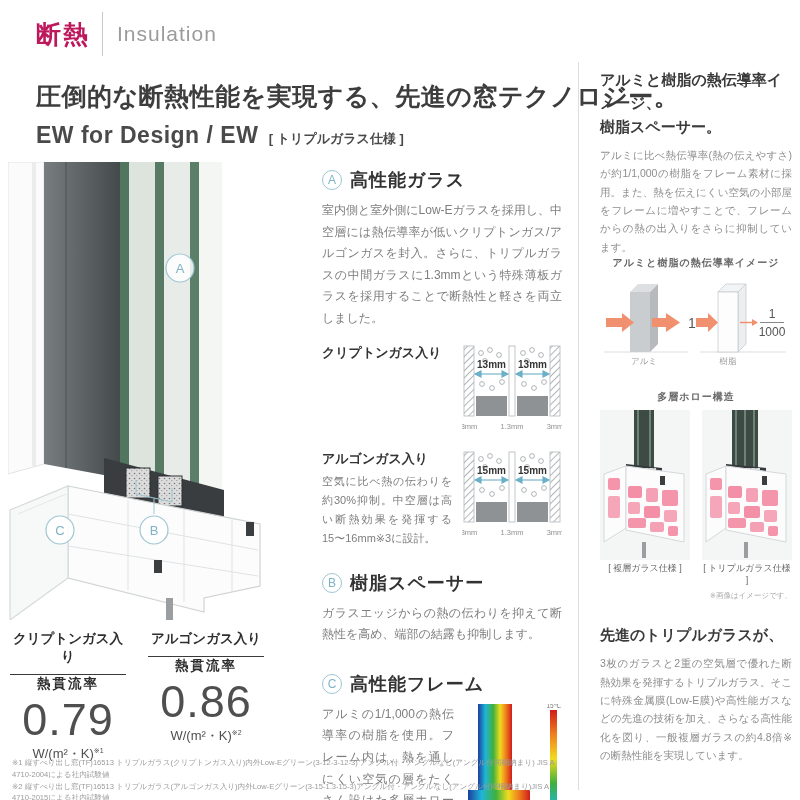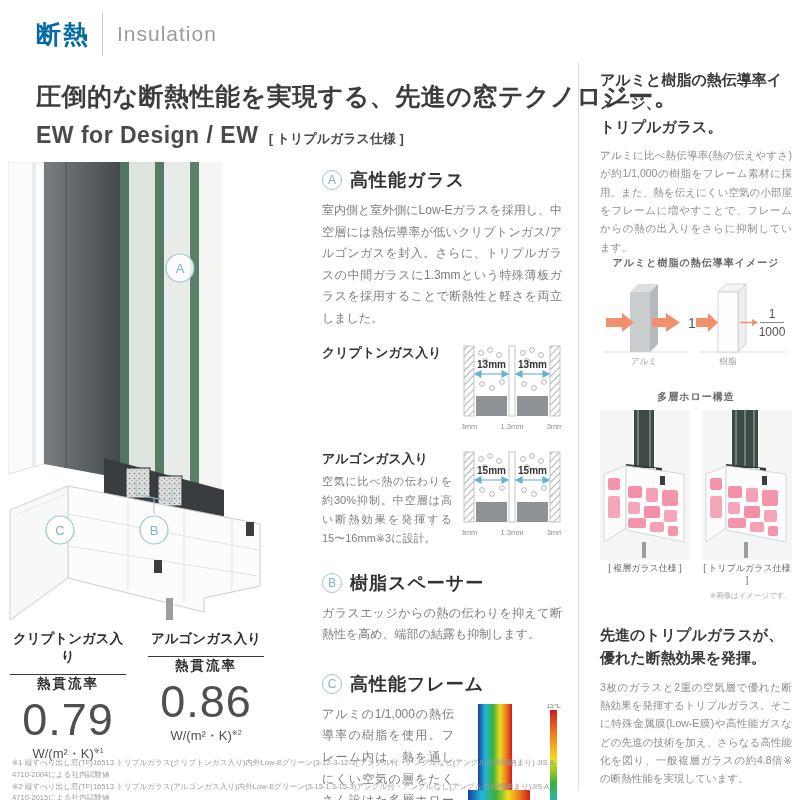--- a/index.html
+++ b/index.html
@@ -2,21 +2,21 @@
 <html><head>
 <meta charset="utf-8">
 <style>
   * { margin:0; padding:0; box-sizing:border-box; }
   html,body { background:#fff; }
   body { font-family:"Liberation Sans","DejaVu Sans",sans-serif; color:#444; }
   .page { position:relative; width:800px; height:800px; background:#fff; overflow:hidden; }
 
   
   .hdr { position:absolute; left:36px; top:12px; display:flex; align-items:center; }
-  .hdr-jp { font-size:25px; font-weight:bold; color:#0369a1; letter-spacing:2px; }
+  .hdr-jp { font-size:25px; font-weight:bold; color:#be185d; letter-spacing:2px; }
   .hdr-sep { width:1px; height:44px; background:#c9c9c9; margin:0 14px 0 12px; }
   .hdr-en { font-size:21px; color:#9b9b9b; font-weight:400; letter-spacing:1px; }
 
   .main-title { position:absolute; left:36px; top:80px; font-size:25px; font-weight:bold; color:#3d3d3d; letter-spacing:0.5px; }
   .subtitle { position:absolute; left:36px; top:122px; color:#4a4a4a; }
   .subtitle .prod { font-size:23px; font-weight:bold; letter-spacing:0.5px;margin-top:24px; }
   .subtitle .spec { font-size:13px; font-weight:bold; margin-left:6px; }
 
   .divider-v { position:absolute; left:578px; top:62px; width:1px; height:728px; background:#ddd; }
 
@@ -290,21 +290,21 @@
           </svg>
           
         </div>
       </div>
     </div>
   </div>
 
   <div class="col-right">
     <div class="r-h">
       <div>アルミと樹脂の熱伝導率イメージ、</div>
-      <div>トリプルガラス。</div>
+      <div>樹脂スペーサー。</div>
     </div>
     <div class="r-p">アルミに比べ熱伝導率(熱の伝えやすさ)が約1/1,000の樹脂をフレーム素材に採用。また、熱を伝えにくい空気の小部屋をフレームに増やすことで、フレームからの熱の出入りをさらに抑制しています。</div>
 
     <div class="cond">
       <div class="fig-title">アルミと樹脂の熱伝導率イメージ</div>
       <svg width="190" height="100" viewBox="0 0 190 100">
         <line x1="4" y1="82" x2="88" y2="82" stroke="#ddd" stroke-width="1"></line>
         <line x1="100" y1="82" x2="186" y2="82" stroke="#ddd" stroke-width="1"></line>
 
         <polygon points="30,22 38,14 58,14 50,22" fill="#dddfe1"></polygon>
@@ -393,21 +393,20 @@
       <div class="hollow-labels">
         <span>[ 複層ガラス仕様 ]</span>
         <span>[ トリプルガラス仕様 ]</span>
       </div>
       <div class="hollow-note">※画像はイメージです。</div>
     </div>
 
     <div class="r-block2">
       <div class="r-h">
         <div>先進のトリプルガラスが、</div>
-        <div>優れた断熱効果を発揮。</div>
       </div>
       <div class="r-p">3枚のガラスと2重の空気層で優れた断熱効果を発揮するトリプルガラス。そこに特殊金属膜(Low-E膜)や高性能ガスなどの先進の技術を加え、さらなる高性能化を図り、一般複層ガラスの約4.8倍※の断熱性能を実現しています。</div>
 
     </div>
   </div>
 
   <div class="stat" style="left:10px; top:630px;">
     <div class="stat-label">クリプトンガス入り</div>
     <div class="stat-metric">熱貫流率</div>
     <div class="stat-value">0.79</div>

